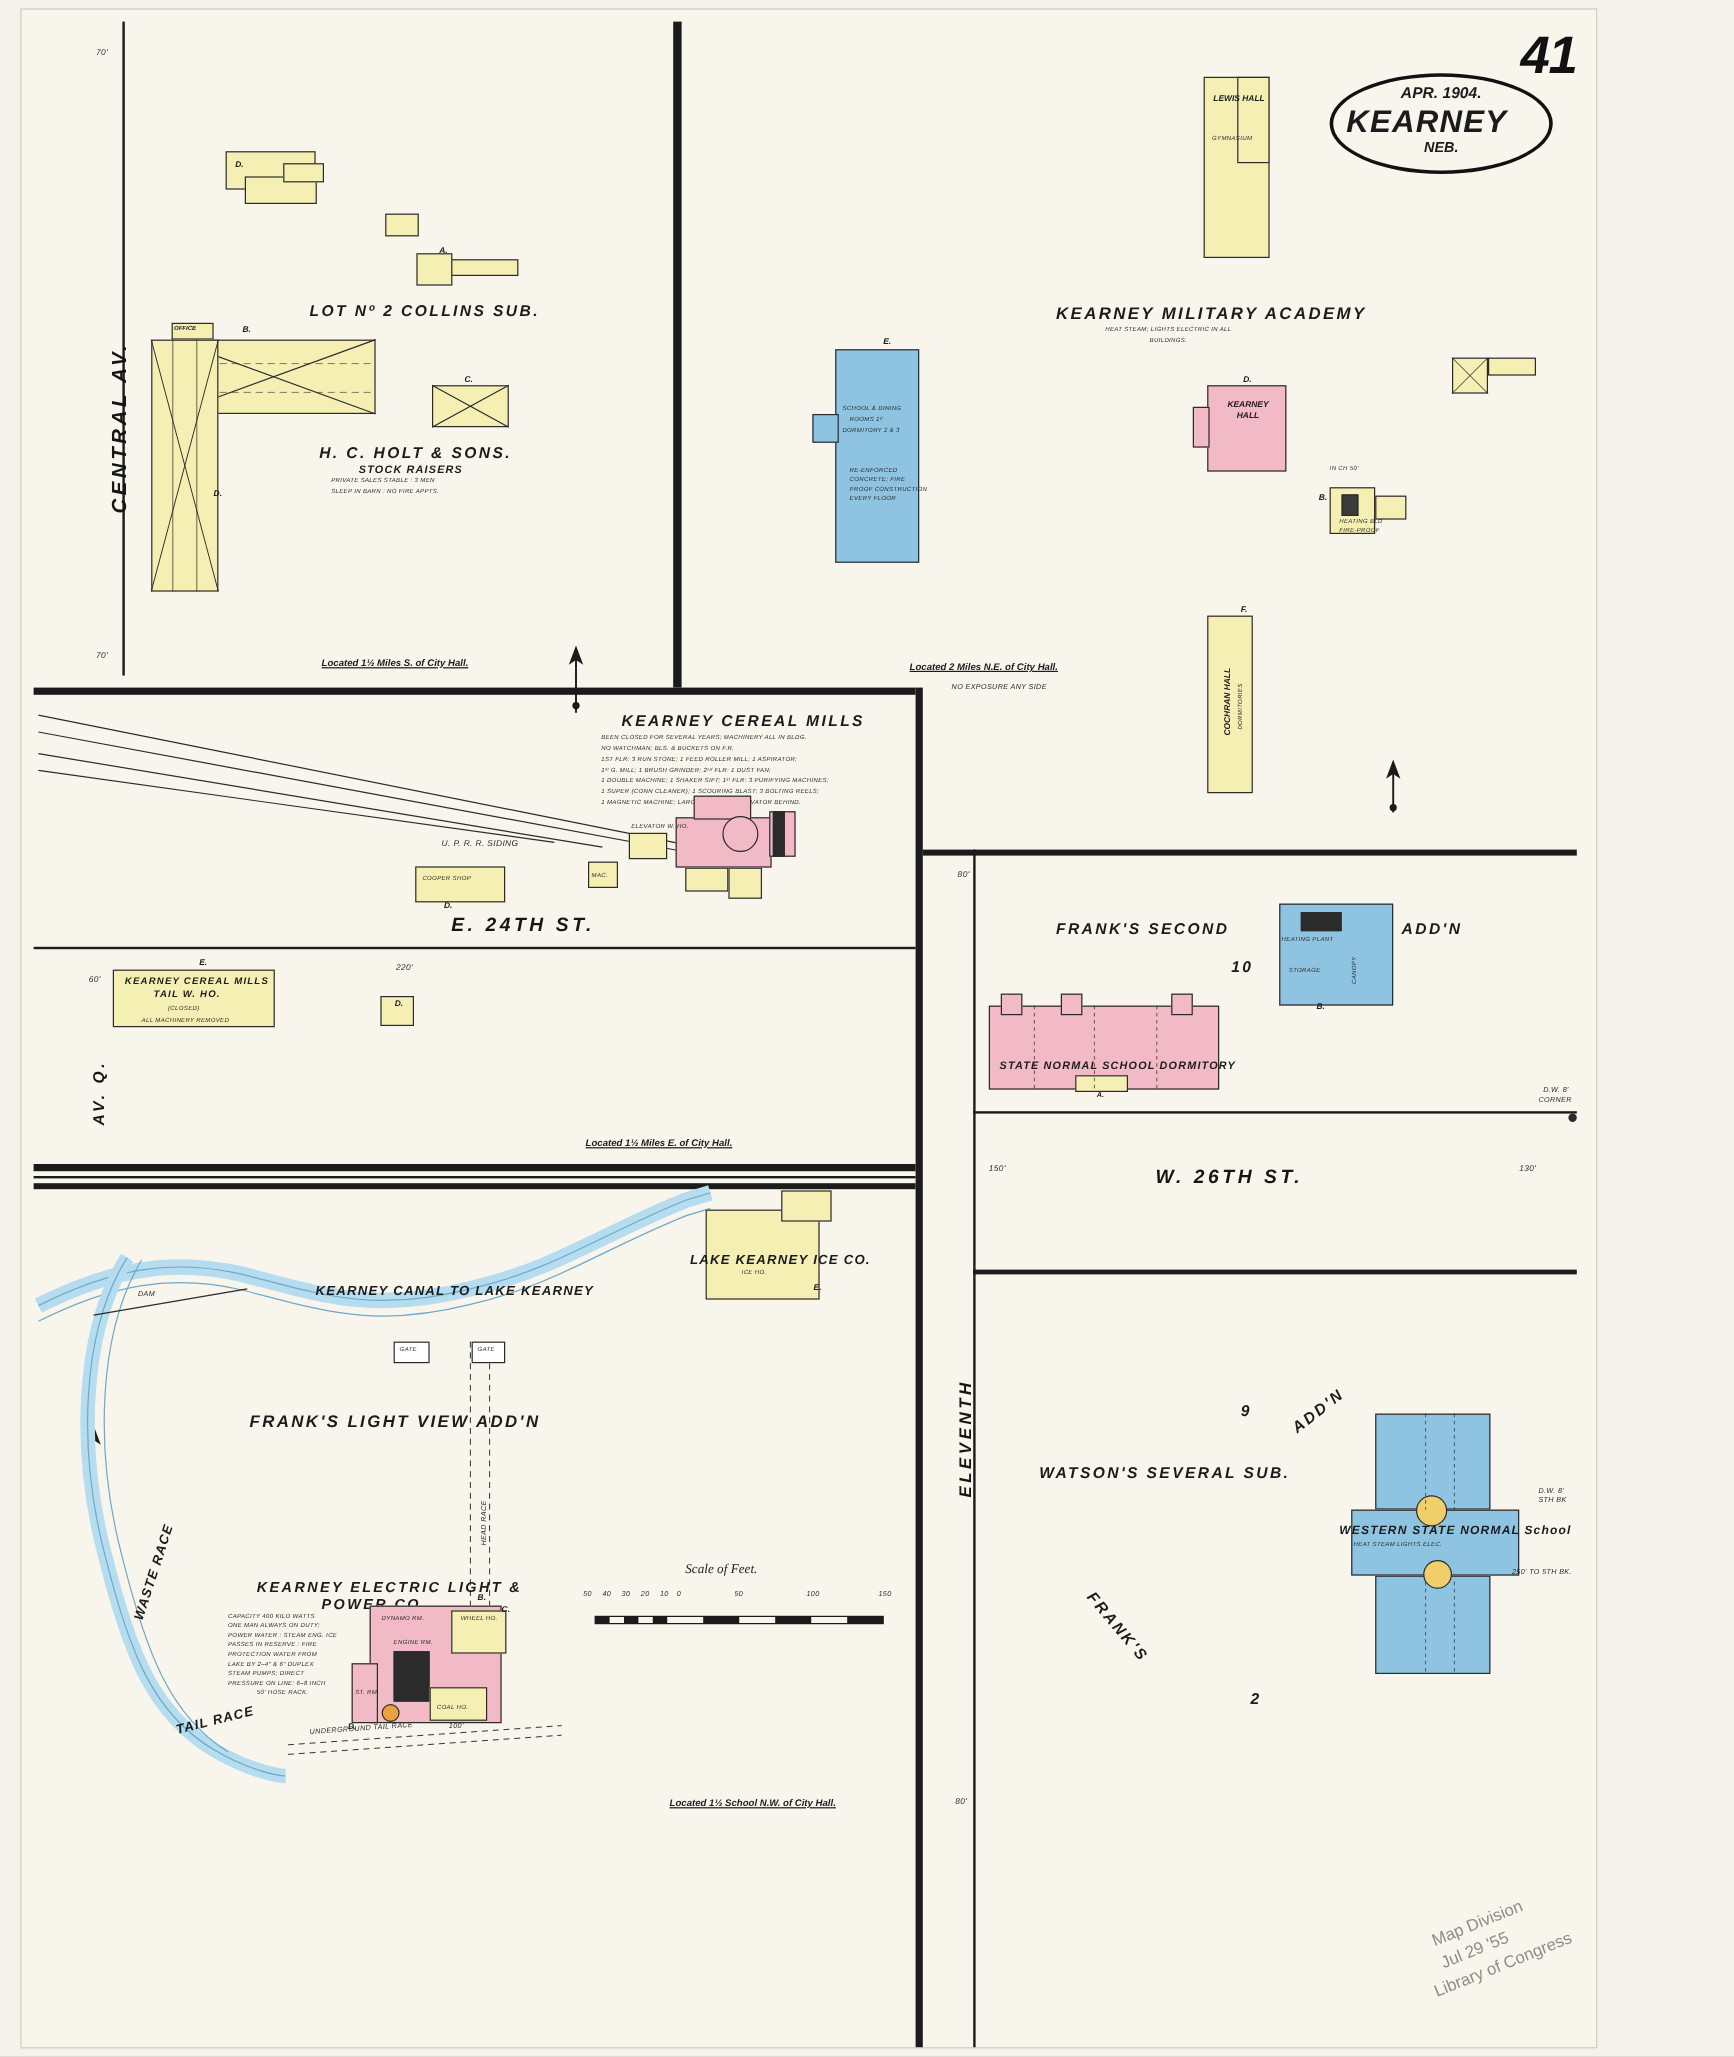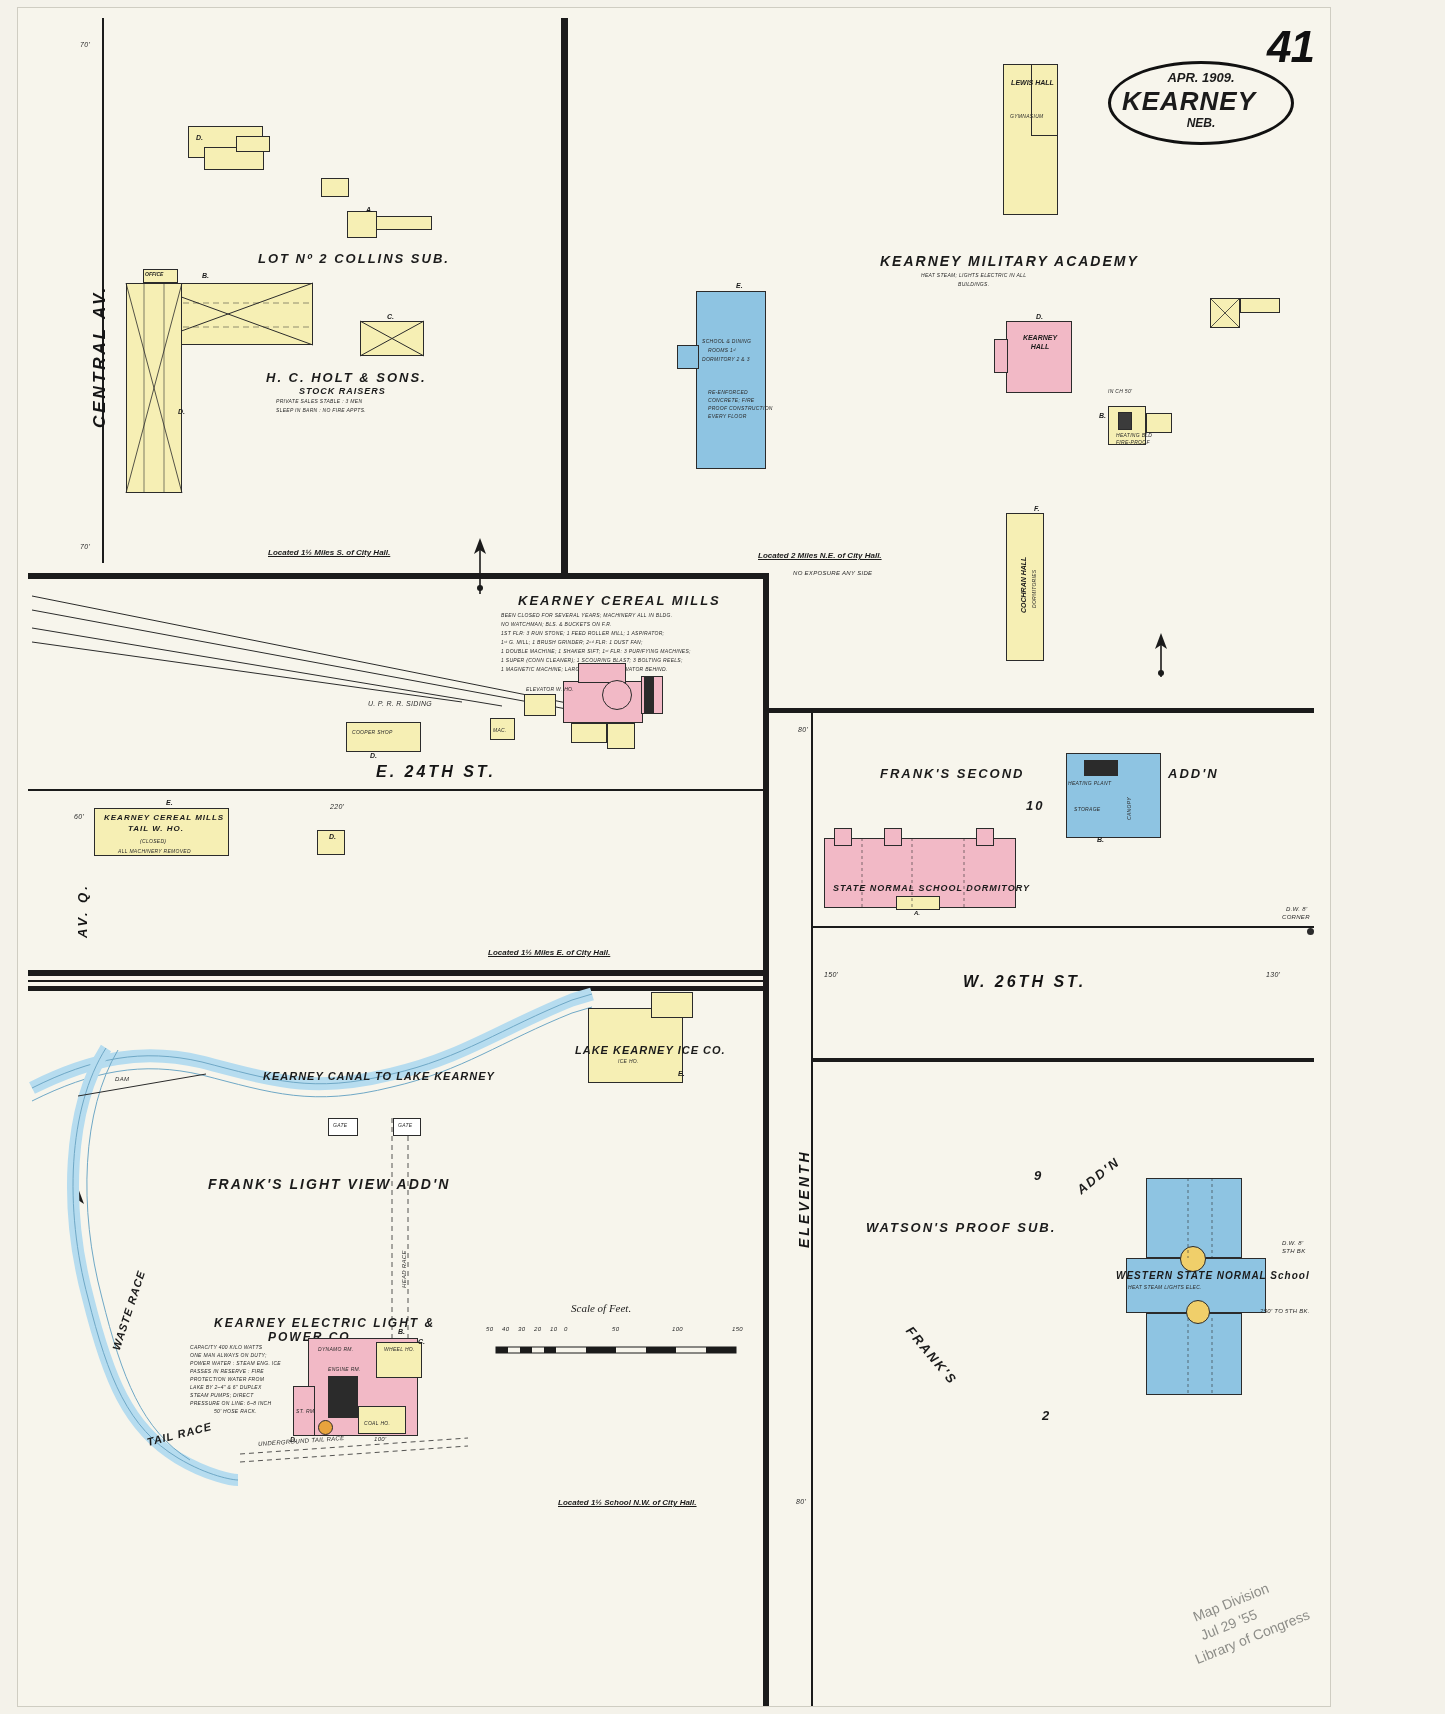--- a/index.html
+++ b/index.html
@@ -29,21 +29,21 @@
 </style>
 </head>
 <body>
 
 <div id="sheet">
  <div id="paper">
 
   <div class="pagenum">41</div>
 
   <div class="cart" style="left:1090px;top:53px;width:180px;height:78px;">
-    <div class="txt" style="left:0;top:6px;width:180px;text-align:center;font-size:13px;font-weight:bold;font-style:italic;">APR. 1909.</div>
+    <div class="txt" style="left:0;top:6px;width:180px;text-align:center;font-size:13px;font-weight:bold;font-style:italic;">APR. 1904.</div>
     <div class="txt" style="left:0;top:22px;width:156px;text-align:center;font-size:26px;font-weight:bold;font-style:italic;letter-spacing:1px;">KEARNEY</div>
     <div class="txt" style="left:0;top:52px;width:180px;text-align:center;font-size:12px;font-weight:bold;font-style:italic;">NEB.</div>
   </div>
 
   <div class="rule" style="left:84px;top:10px;width:2px;height:545px;"></div>
 
   <div class="rule" style="left:543px;top:10px;width:7px;height:555px;"></div>
 
   <div class="rule" style="left:10px;top:565px;width:735px;height:6px;"></div>
   <div class="rule" style="left:10px;top:781px;width:735px;height:2px;"></div>
@@ -350,21 +350,21 @@
     <span class="txt tiny" style="left:32px;top:0;font-size:6px;">30</span>
     <span class="txt tiny" style="left:48px;top:0;font-size:6px;">20</span>
     <span class="txt tiny" style="left:64px;top:0;font-size:6px;">10</span>
     <span class="txt tiny" style="left:78px;top:0;font-size:6px;">0</span>
     <span class="txt tiny" style="left:126px;top:0;font-size:6px;">50</span>
     <span class="txt tiny" style="left:186px;top:0;font-size:6px;">100</span>
     <span class="txt tiny" style="left:246px;top:0;font-size:6px;">150</span>
   </div>
 
   <div class="rule" style="left:793px;top:1052px;width:503px;height:2px;"></div>
-  <div class="txt hand" style="left:848px;top:1212px;font-size:13px;">WATSON'S  PROOF  SUB.</div>
+  <div class="txt hand" style="left:848px;top:1212px;font-size:13px;">WATSON'S  SEVERAL  SUB.</div>
   <div class="txt hand" style="left:1055px;top:1160px;font-size:13px;transform:rotate(-38deg);">ADD'N</div>
   <div class="txt hand" style="left:878px;top:1340px;font-size:13px;transform:rotate(50deg);">FRANK'S</div>
   <div class="txt hand" style="left:1016px;top:1160px;font-size:13px;">9</div>
   <div class="txt hand" style="left:1024px;top:1400px;font-size:13px;">2</div>
 
   <div class="bldg blu" style="left:1128px;top:1170px;width:96px;height:80px;"></div>
   <div class="bldg blu" style="left:1108px;top:1250px;width:140px;height:55px;"></div>
   <div class="bldg blu" style="left:1128px;top:1305px;width:96px;height:82px;"></div>
   <div style="position:absolute;left:1162px;top:1238px;width:24px;height:24px;border-radius:50%;background:#f0cf6a;border:1.2px solid #2b2b2b;"></div>
   <div style="position:absolute;left:1168px;top:1292px;width:22px;height:22px;border-radius:50%;background:#f0cf6a;border:1.2px solid #2b2b2b;"></div>

